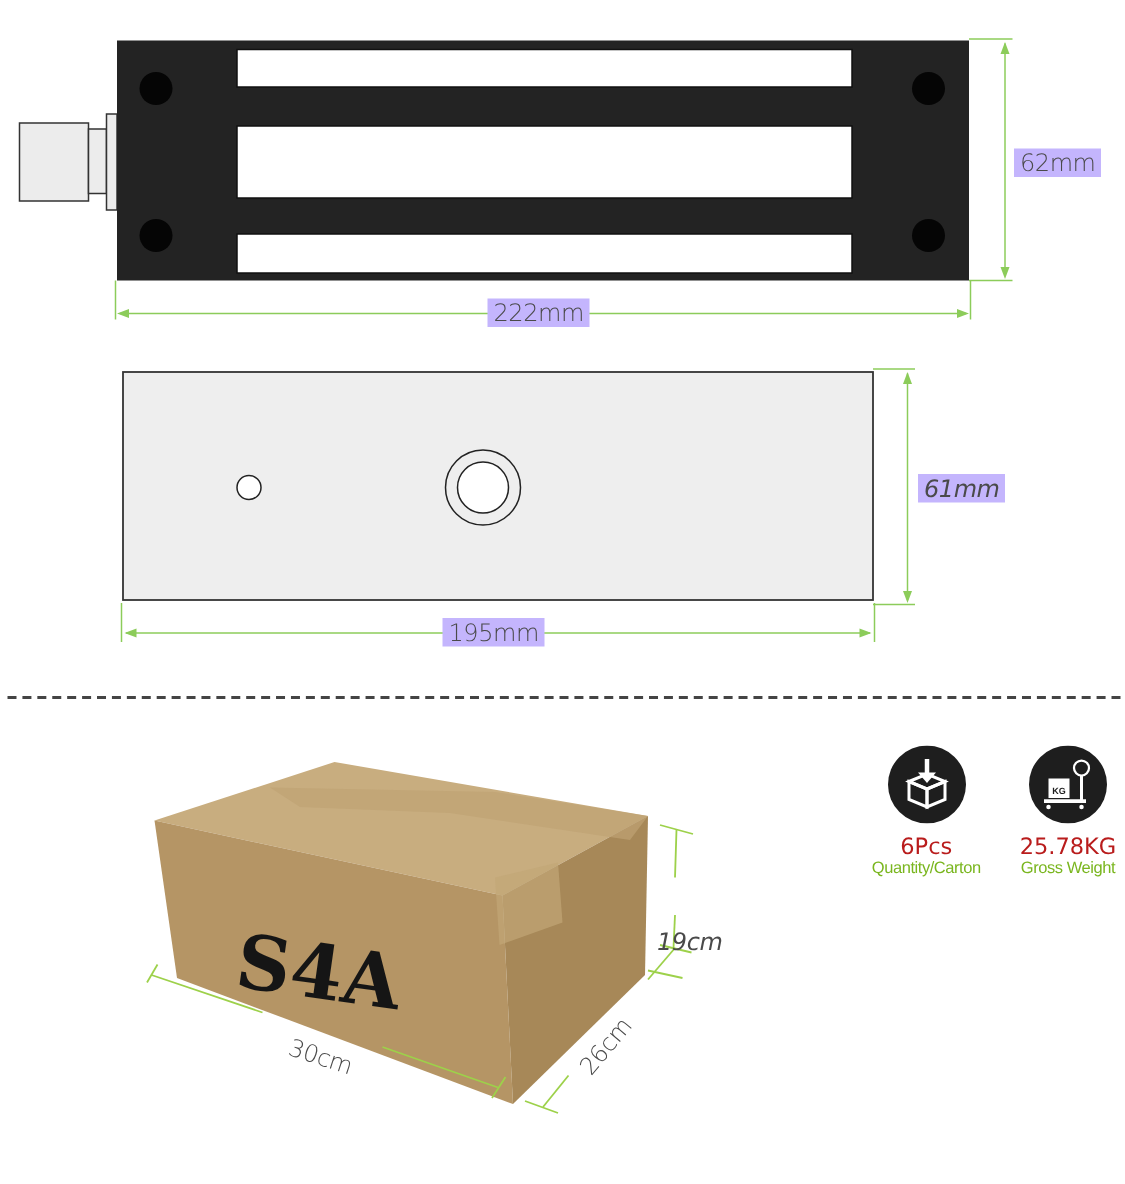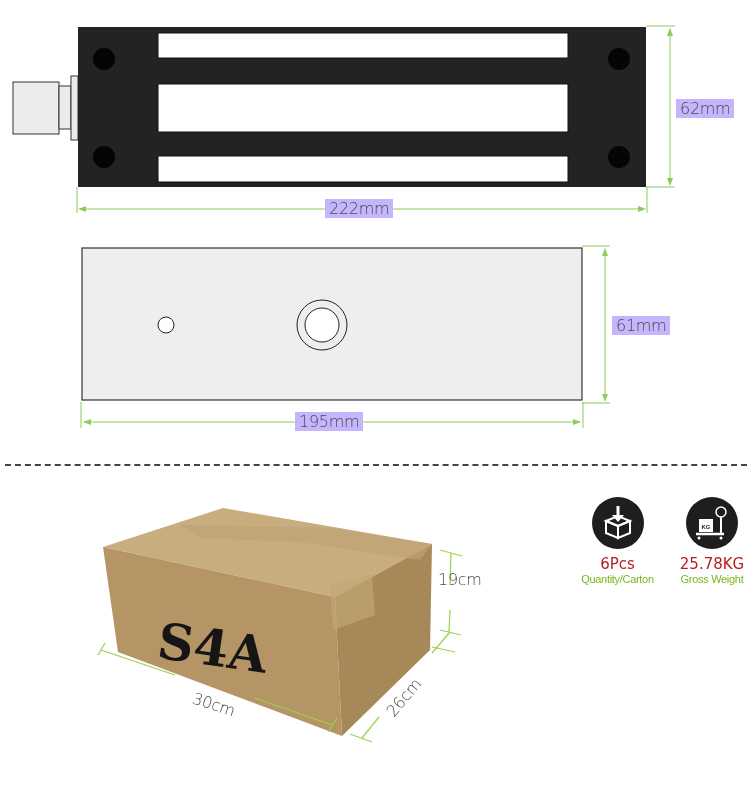--- a/index.html
+++ b/index.html
@@ -57,21 +57,21 @@
     <polygon points="83,192 91,189 91,195" stroke="none"></polygon>
     <polygon points="581,192 573,189 573,195" stroke="none"></polygon>
     <line x1="582" y1="16" x2="610" y2="16"></line>
     <line x1="582" y1="173" x2="610" y2="173"></line>
     <line x1="605" y1="19" x2="605" y2="170"></line>
     <polygon points="605,18 602,26 608,26" stroke="none"></polygon>
     <polygon points="605,172 602,164 608,164" stroke="none"></polygon>
   </g>
 </svg>
 <div class="dimtext" style="left:295px;top:412px;">195mm</div>
-<div class="dimtext" style="left:612px;top:316px;">61mm</div>
+<div class="dimtext" style="left:612px;top:316px;font-style:italic;">61mm</div>
 
 <div class="abs" style="left:5px;top:464px;width:742px;border-top:2px dashed #444;"></div>
 
 <svg class="abs" style="left:0;top:480px" width="560" height="300">
 
   <polygon points="103,67 223,28 432,64 335,117" fill="#c8ad7f"></polygon>
 
   <polygon points="103,67 335,117 342,256 118,172" fill="#b59565"></polygon>
 
   <polygon points="335,117 432,64 430,170 342,256" fill="#a78858"></polygon>
@@ -90,21 +90,21 @@
     <line x1="101" y1="170" x2="175" y2="195"></line>
     <line x1="255" y1="218" x2="332" y2="245"></line>
     <line x1="328" y1="252" x2="337" y2="238"></line>
 
     <line x1="350" y1="254" x2="372" y2="262"></line>
     <line x1="362" y1="258" x2="379" y2="237"></line>
     <line x1="432" y1="173" x2="450" y2="152"></line>
     <line x1="432" y1="167" x2="455" y2="172"></line>
   </g>
 </svg>
-<div class="dimtext" style="left:434px;top:570px;background:transparent;">19cm</div>
+<div class="dimtext" style="left:434px;top:618px;background:transparent;font-style:italic;">19cm</div>
 <div class="dimtext" style="left:188px;top:695px;background:transparent;transform:rotate(18deg);">30cm</div>
 <div class="dimtext" style="left:378px;top:688px;background:transparent;transform:rotate(-50deg);">26cm</div>
 
 <div class="abs" style="left:570px;top:497px;width:95px;text-align:center;">
   <svg width="52" height="52" viewBox="0 0 52 52" style="display:block;margin:0 auto;">
     <circle cx="26" cy="26" r="26" fill="#1e1e1e"></circle>
     <polygon points="14,24 26,19 38,24 26,29" fill="none" stroke="#fff" stroke-width="2"></polygon>
     <polygon points="14,24 14,36 26,41 26,29" fill="none" stroke="#fff" stroke-width="2"></polygon>
     <polygon points="38,24 38,36 26,41 26,29" fill="none" stroke="#fff" stroke-width="2"></polygon>
     <line x1="26" y1="9" x2="26" y2="22" stroke="#fff" stroke-width="3"></line>

